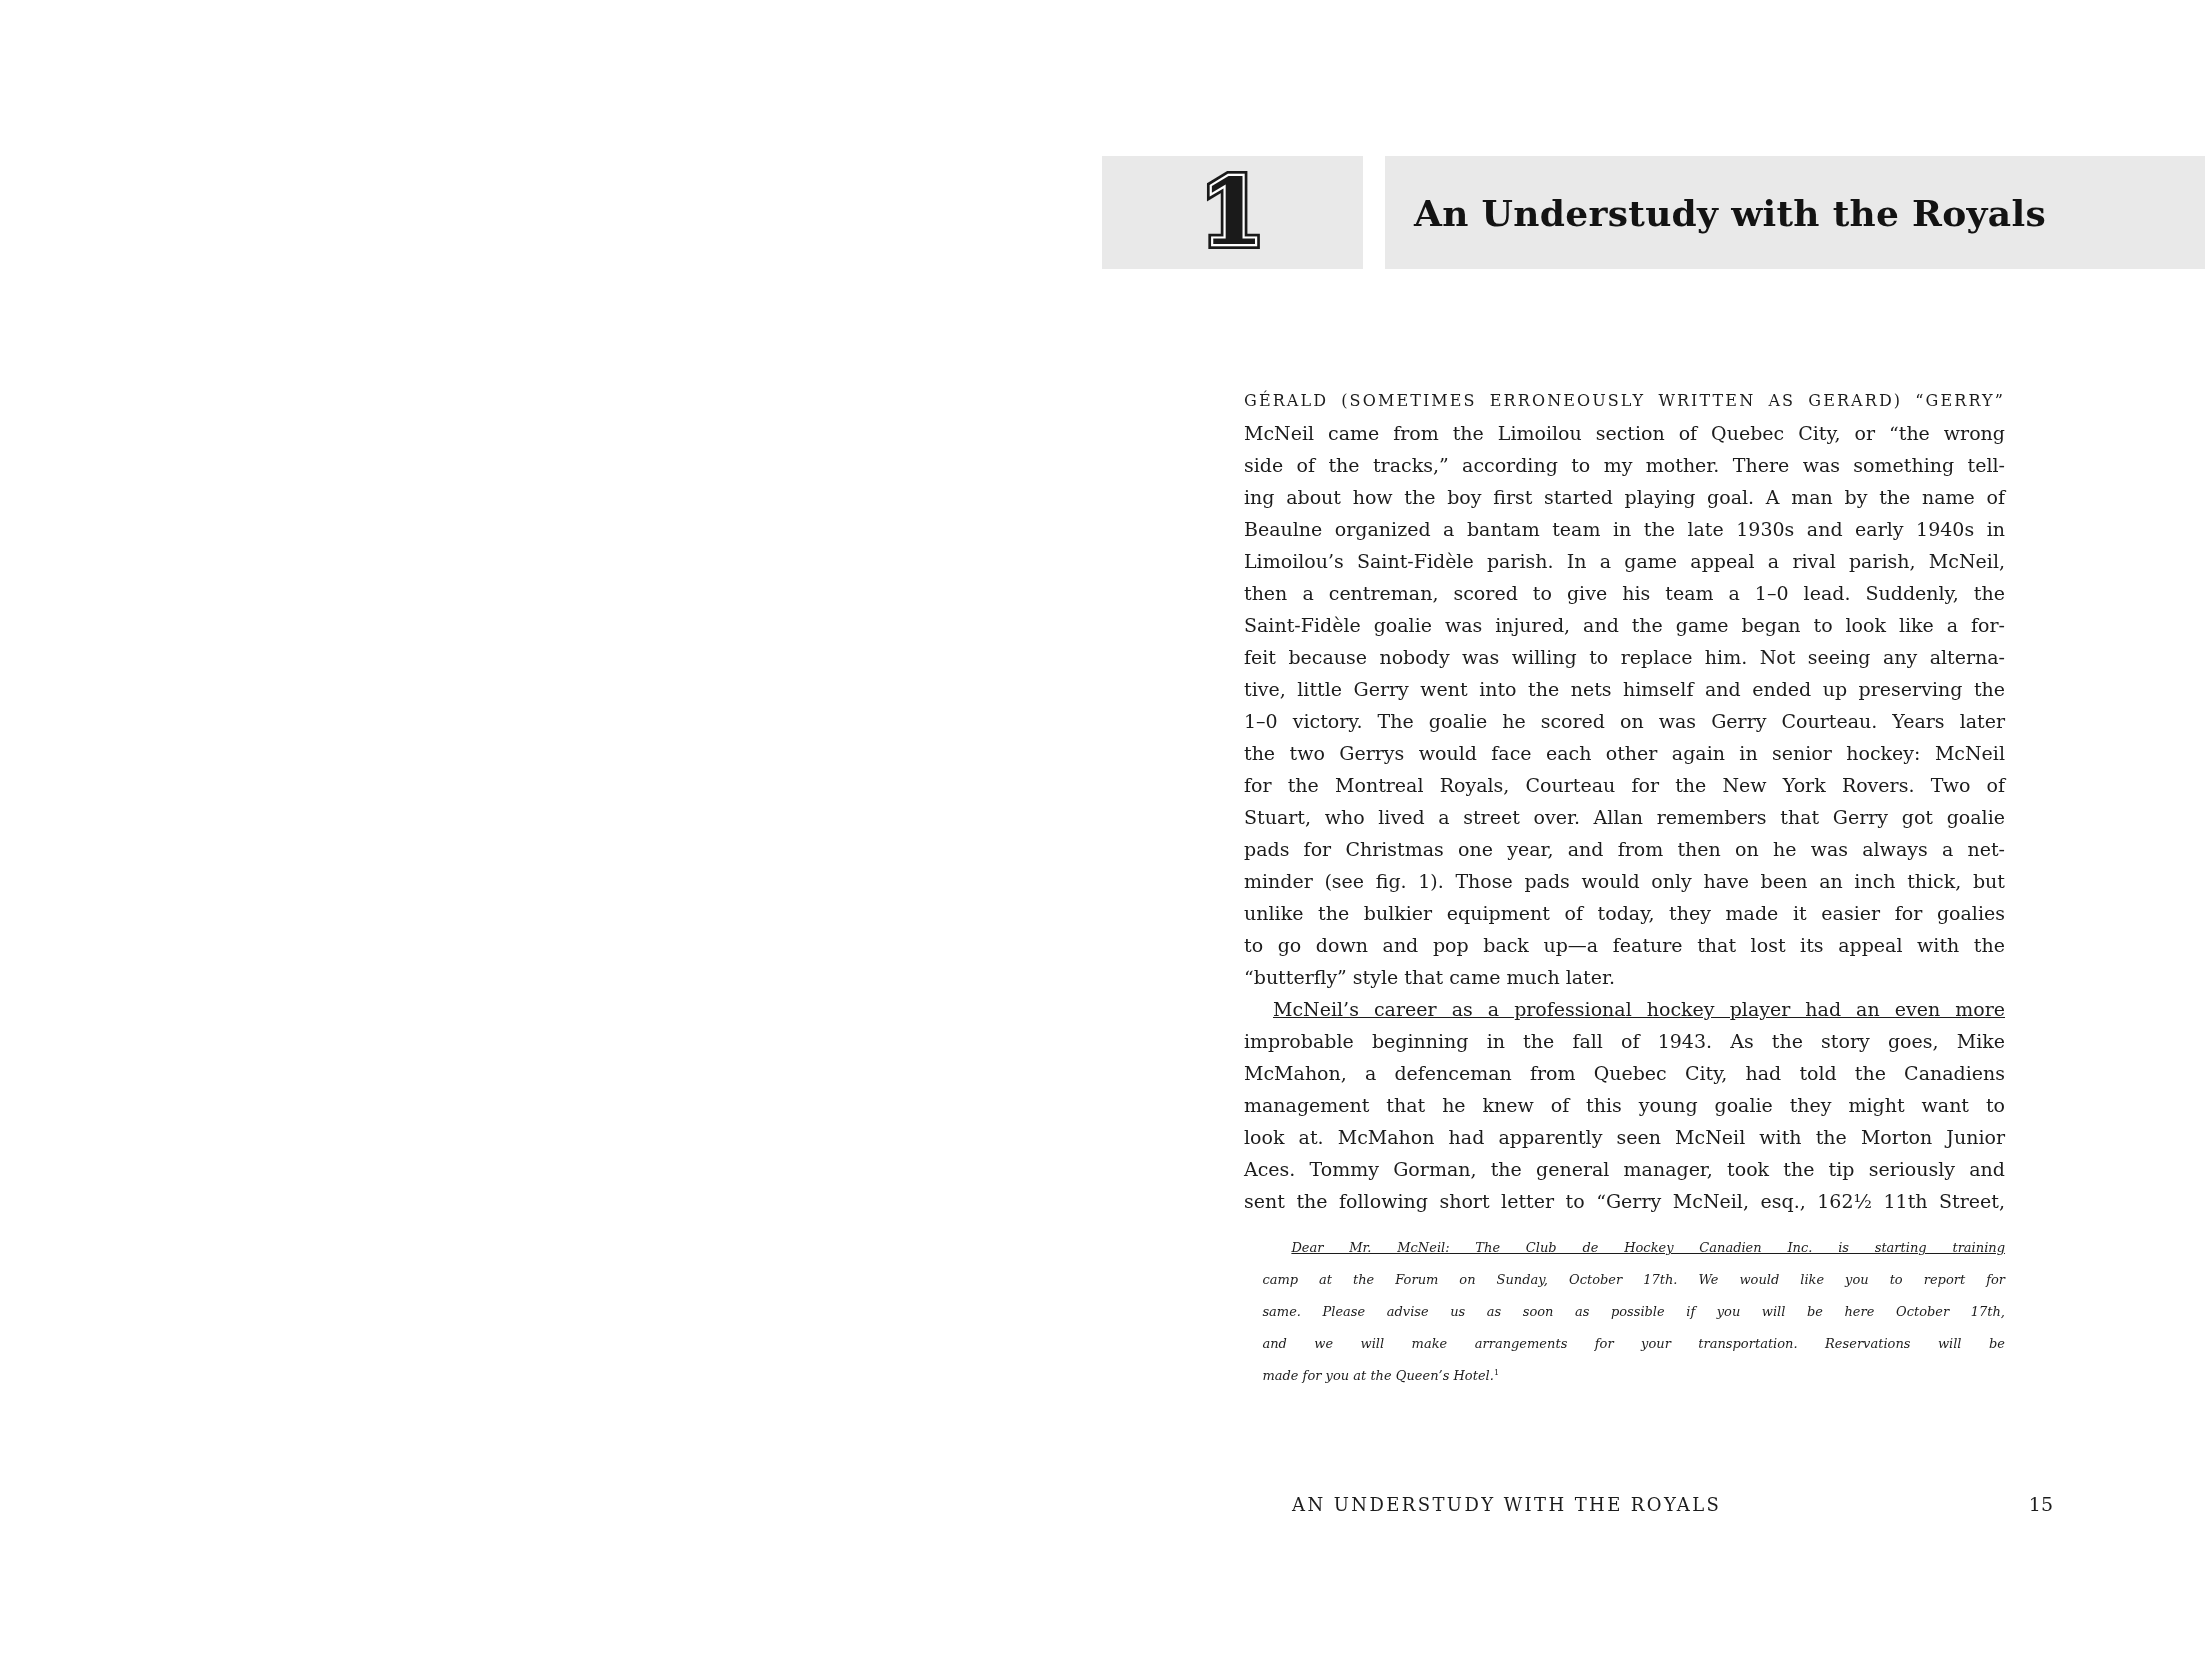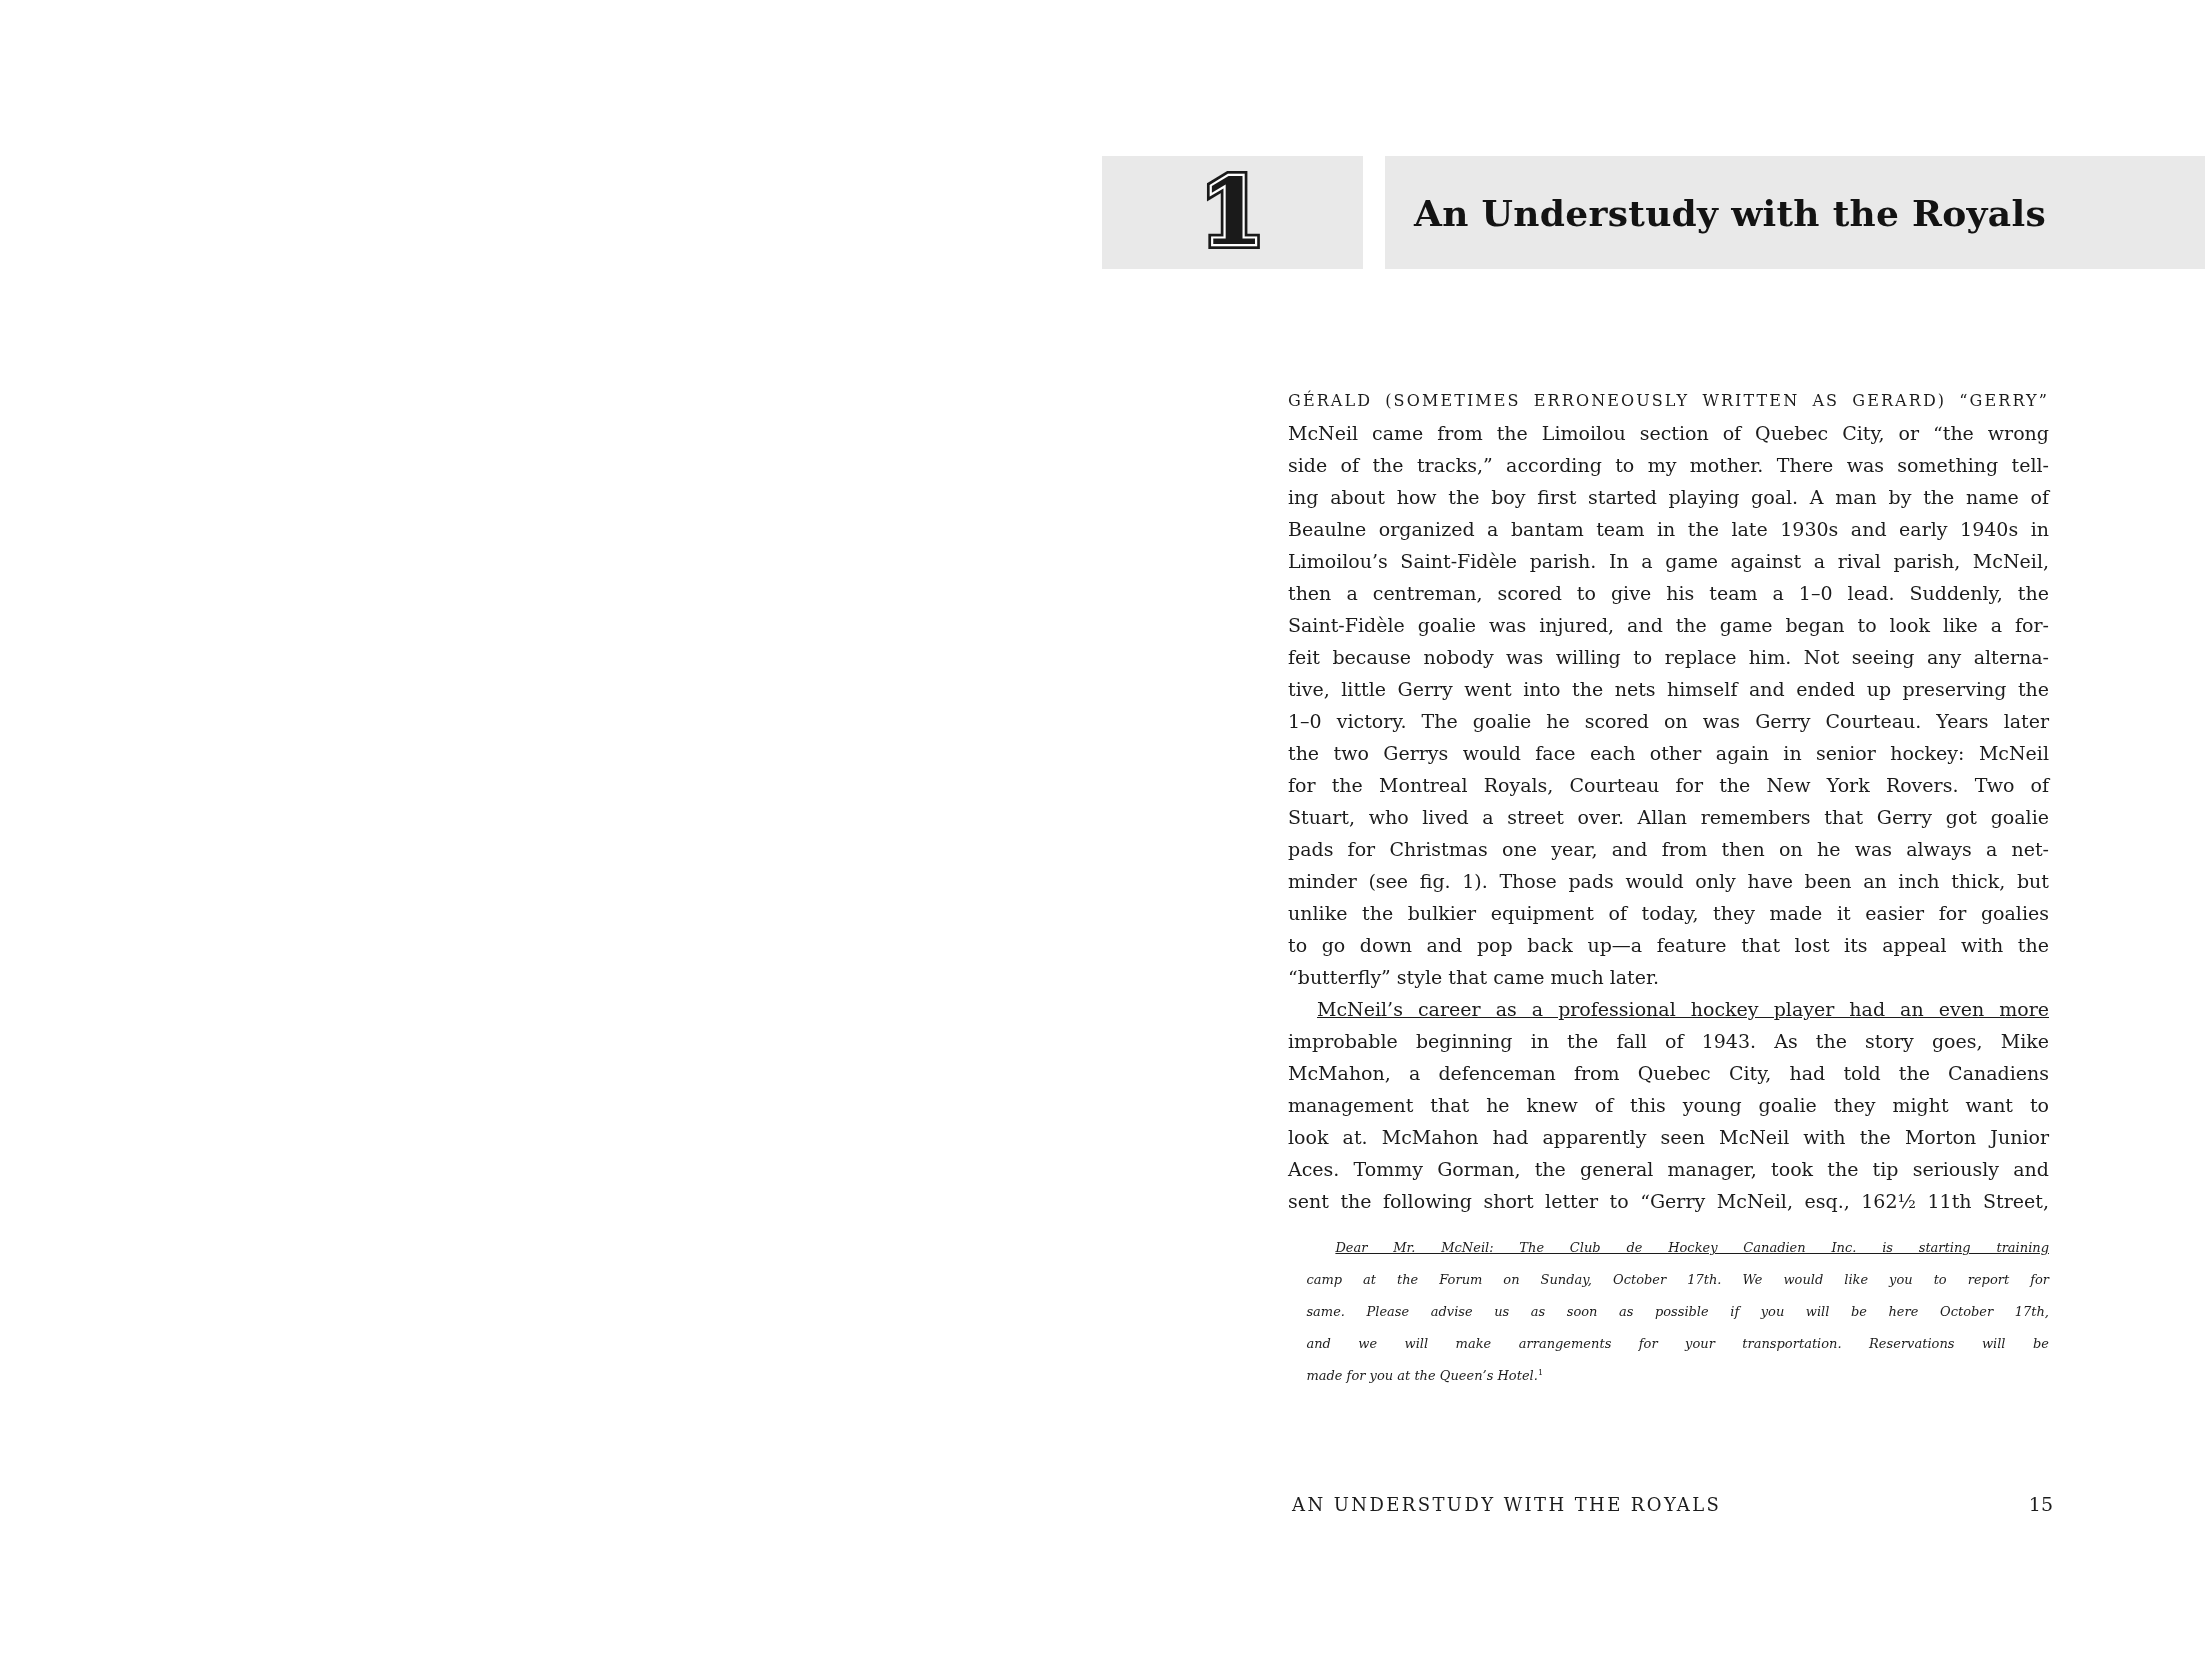--- a/index.html
+++ b/index.html
@@ -49,21 +49,21 @@
     font-size: 36px;
     font-weight: bold;
     letter-spacing: 0.3px;
     color: #131313;
     white-space: nowrap;
   }
 
   
   .body-col {
     position: absolute;
-    left: 1288px; top: 385px;
+    left: 1244px; top: 385px;
     width: 761px;
     font-size: 19px;
   }
   .line {
     min-height: 32px;
     line-height: 32px;
     text-align: justify;
     text-align-last: justify;
   }
   .line.smallcaps {
@@ -119,21 +119,21 @@
     <span class="chapter-title">An Understudy with the Royals</span>
   </div>
 
   <div class="body-col">
     <div class="para">
         <div class="line smallcaps">GÉRALD (SOMETIMES ERRONEOUSLY WRITTEN AS GERARD) “GERRY”</div>
         <div class="line">McNeil came from the Limoilou section of Quebec City, or “the wrong</div>
         <div class="line">side of the tracks,” according to my mother. There was something tell-</div>
         <div class="line">ing about how the boy first started playing goal. A man by the name of</div>
         <div class="line">Beaulne organized a bantam team in the late 1930s and early 1940s in</div>
-        <div class="line">Limoilou’s Saint-Fidèle parish. In a game against a rival parish, McNeil,</div>
+        <div class="line">Limoilou’s Saint-Fidèle parish. In a game appeal a rival parish, McNeil,</div>
         <div class="line">then a centreman, scored to give his team a 1–0 lead. Suddenly, the</div>
         <div class="line">Saint-Fidèle goalie was injured, and the game began to look like a for-</div>
         <div class="line">feit because nobody was willing to replace him. Not seeing any alterna-</div>
         <div class="line">tive, little Gerry went into the nets himself and ended up preserving the</div>
         <div class="line">1–0 victory. The goalie he scored on was Gerry Courteau. Years later</div>
         <div class="line">the two Gerrys would face each other again in senior hockey: McNeil</div>
         <div class="line">for the Montreal Royals, Courteau for the New York Rovers. Two of</div>
         <div class="line">Stuart, who lived a street over. Allan remembers that Gerry got goalie</div>
         <div class="line">pads for Christmas one year, and from then on he was always a net-</div>
         <div class="line">minder (see fig. 1). Those pads would only have been an inch thick, but</div>

